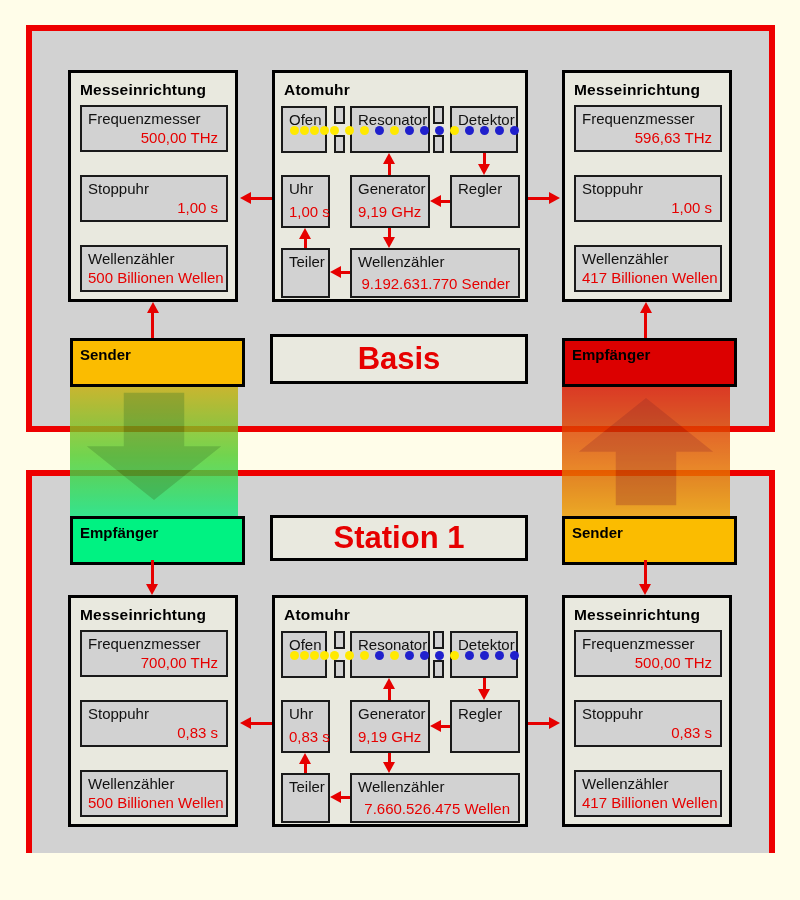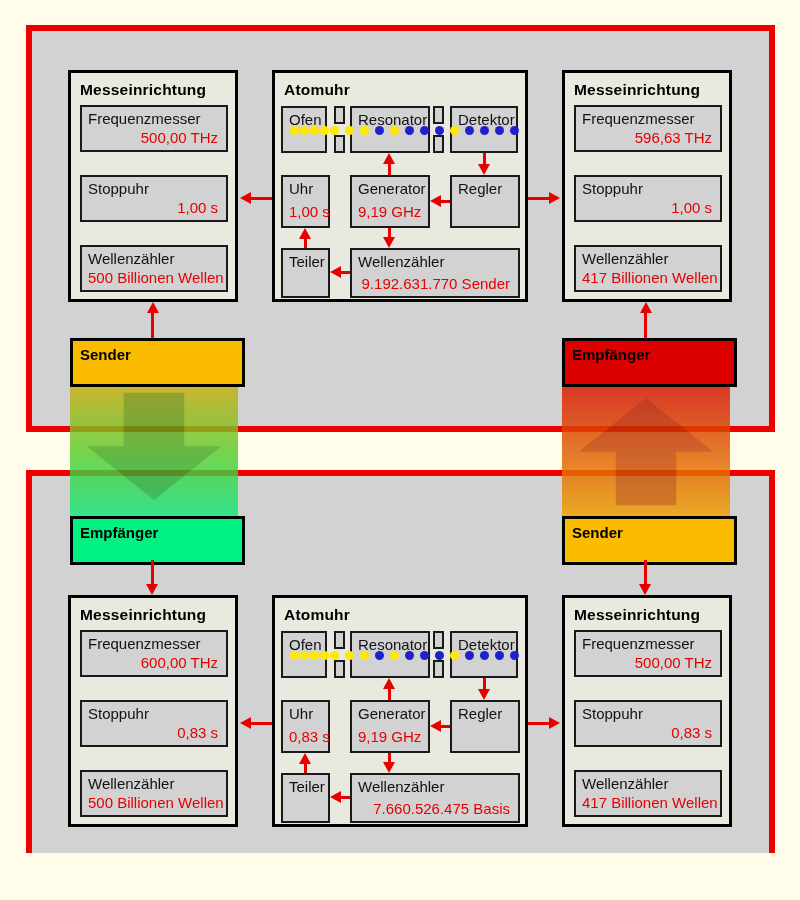--- a/index.html
+++ b/index.html
@@ -141,20 +141,23 @@
     </div>
     <div class="ibox" style="left:9px;top:172px;width:144px;height:43px">
       <div class="lbl">Wellenzähler</div>
       <div class="vall">417 Billionen Wellen</div>
     </div>
   </div>
 
   <div class="tag" style="left:70px;top:338px;width:162px;height:38px;background:var(--sender-orange)">
     <span>Sender</span>
   </div>
+  <div class="center-title" style="left:270px;top:334px;width:252px;height:44px;line-height:44px">
+    <span>Basis</span>
+  </div>
   <div class="tag" style="left:562px;top:338px;width:162px;height:38px;background:var(--receiver-red)">
     <span>Empfänger</span>
   </div>
 
   <div class="tri-l" style="left:240px;top:192px"></div>
   <div class="hline" style="left:251px;top:197px;width:21px"></div>
   <div class="hline" style="left:528px;top:197px;width:21px"></div>
   <div class="tri-r" style="left:549px;top:192px"></div>
   <div class="tri-u" style="left:147px;top:302px"></div>
   <div class="vline" style="left:151px;top:313px;height:25px"></div>
@@ -169,29 +172,32 @@
   <div class="vline" style="left:388px;top:228px;height:9px"></div>
   <div class="tri-d" style="left:383px;top:237px"></div>
   <div class="hline" style="left:341px;top:271px;width:9px"></div>
   <div class="tri-l" style="left:330px;top:266px"></div>
   <div class="vline" style="left:304px;top:239px;height:9px"></div>
   <div class="tri-u" style="left:299px;top:228px"></div>
 
   <div class="tag" style="left:70px;top:516px;width:162px;height:38px;background:var(--receiver-green)">
     <span>Empfänger</span>
   </div>
+  <div class="center-title" style="left:270px;top:515px;width:252px;height:40px;line-height:40px">
+    <span>Station 1</span>
+  </div>
   <div class="tag" style="left:562px;top:516px;width:162px;height:38px;background:var(--sender-orange)">
     <span>Sender</span>
   </div>
 
   <div class="panel" style="left:68px;top:595px;width:164px;height:226px">
     <div class="panel-title">Messeinrichtung</div>
     <div class="ibox" style="left:9px;top:32px;width:144px;height:43px">
       <div class="lbl">Frequenzmesser</div>
-      <div class="valr">600,00 THz</div>
+      <div class="valr">700,00 THz</div>
     </div>
     <div class="ibox" style="left:9px;top:102px;width:144px;height:43px">
       <div class="lbl">Stoppuhr</div>
       <div class="valr">0,83 s</div>
     </div>
     <div class="ibox" style="left:9px;top:172px;width:144px;height:43px">
       <div class="lbl">Wellenzähler</div>
       <div class="vall">500 Billionen Wellen</div>
     </div>
   </div>
@@ -241,21 +247,21 @@
     </div>
     <div class="ibox" style="left:175px;top:102px;width:66px;height:49px">
       <div class="lbl">Regler</div>
     </div>
 
     <div class="ibox" style="left:6px;top:175px;width:45px;height:46px">
       <div class="lbl">Teiler</div>
     </div>
     <div class="ibox" style="left:75px;top:175px;width:166px;height:46px">
       <div class="lbl">Wellenzähler</div>
-      <div class="valr">7.660.526.475 Basis</div>
+      <div class="valr">7.660.526.475 Wellen</div>
     </div>
   </div>
 
   <div class="panel" style="left:562px;top:595px;width:164px;height:226px">
     <div class="panel-title">Messeinrichtung</div>
     <div class="ibox" style="left:9px;top:32px;width:144px;height:43px">
       <div class="lbl">Frequenzmesser</div>
       <div class="valr">500,00 THz</div>
     </div>
     <div class="ibox" style="left:9px;top:102px;width:144px;height:43px">

